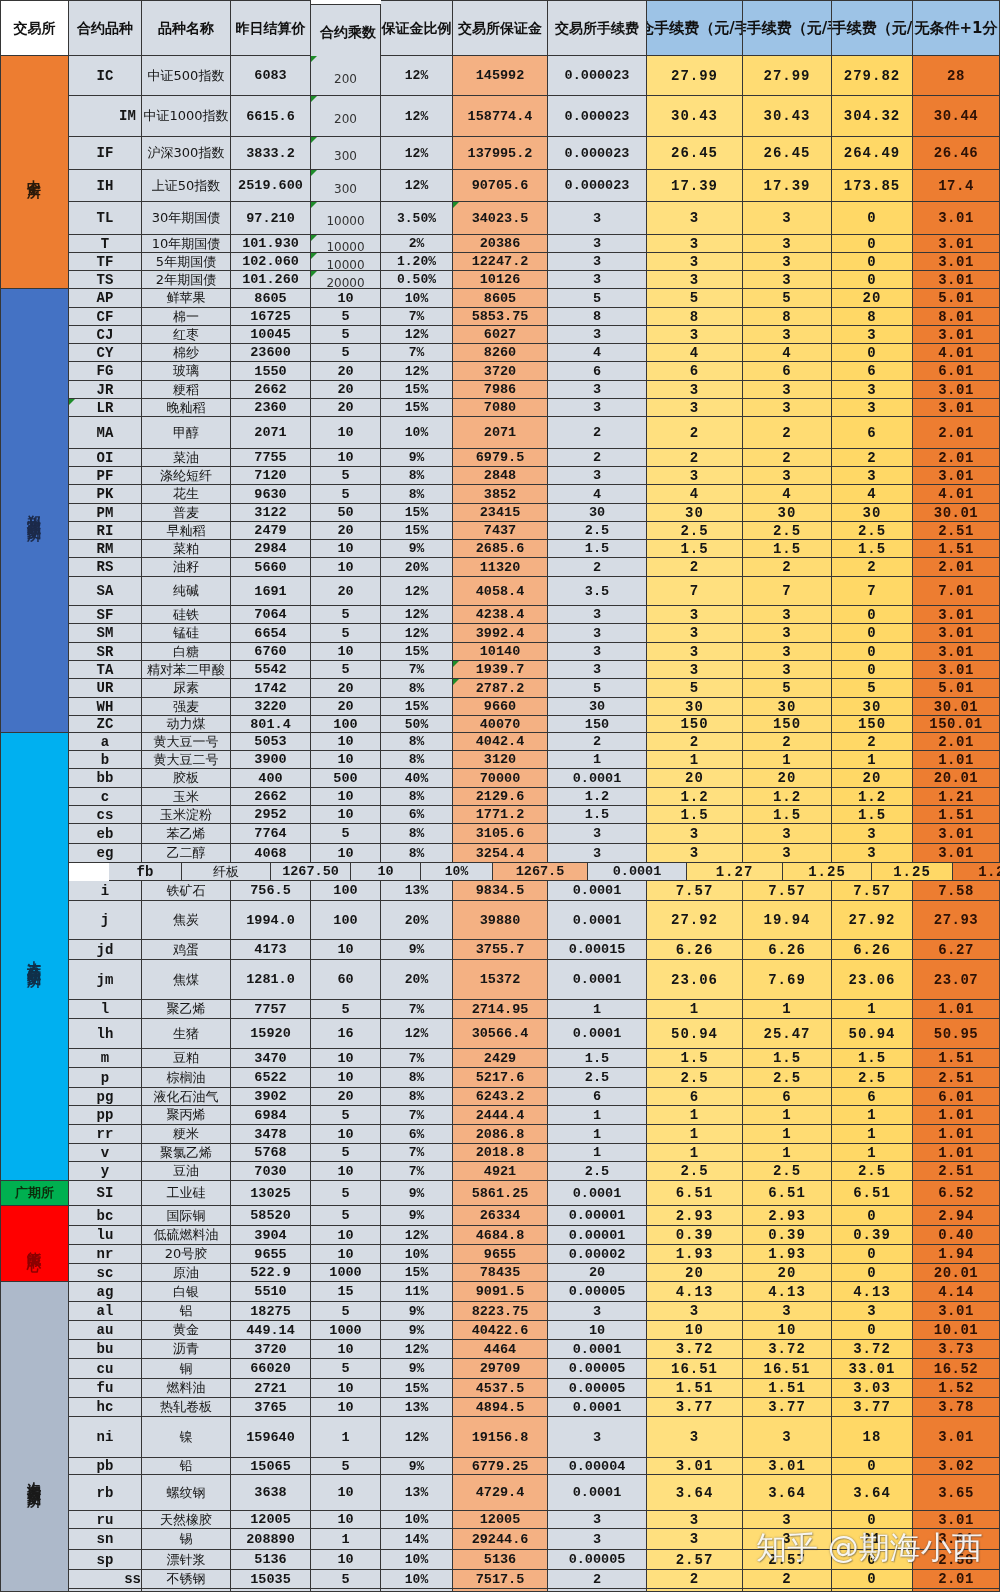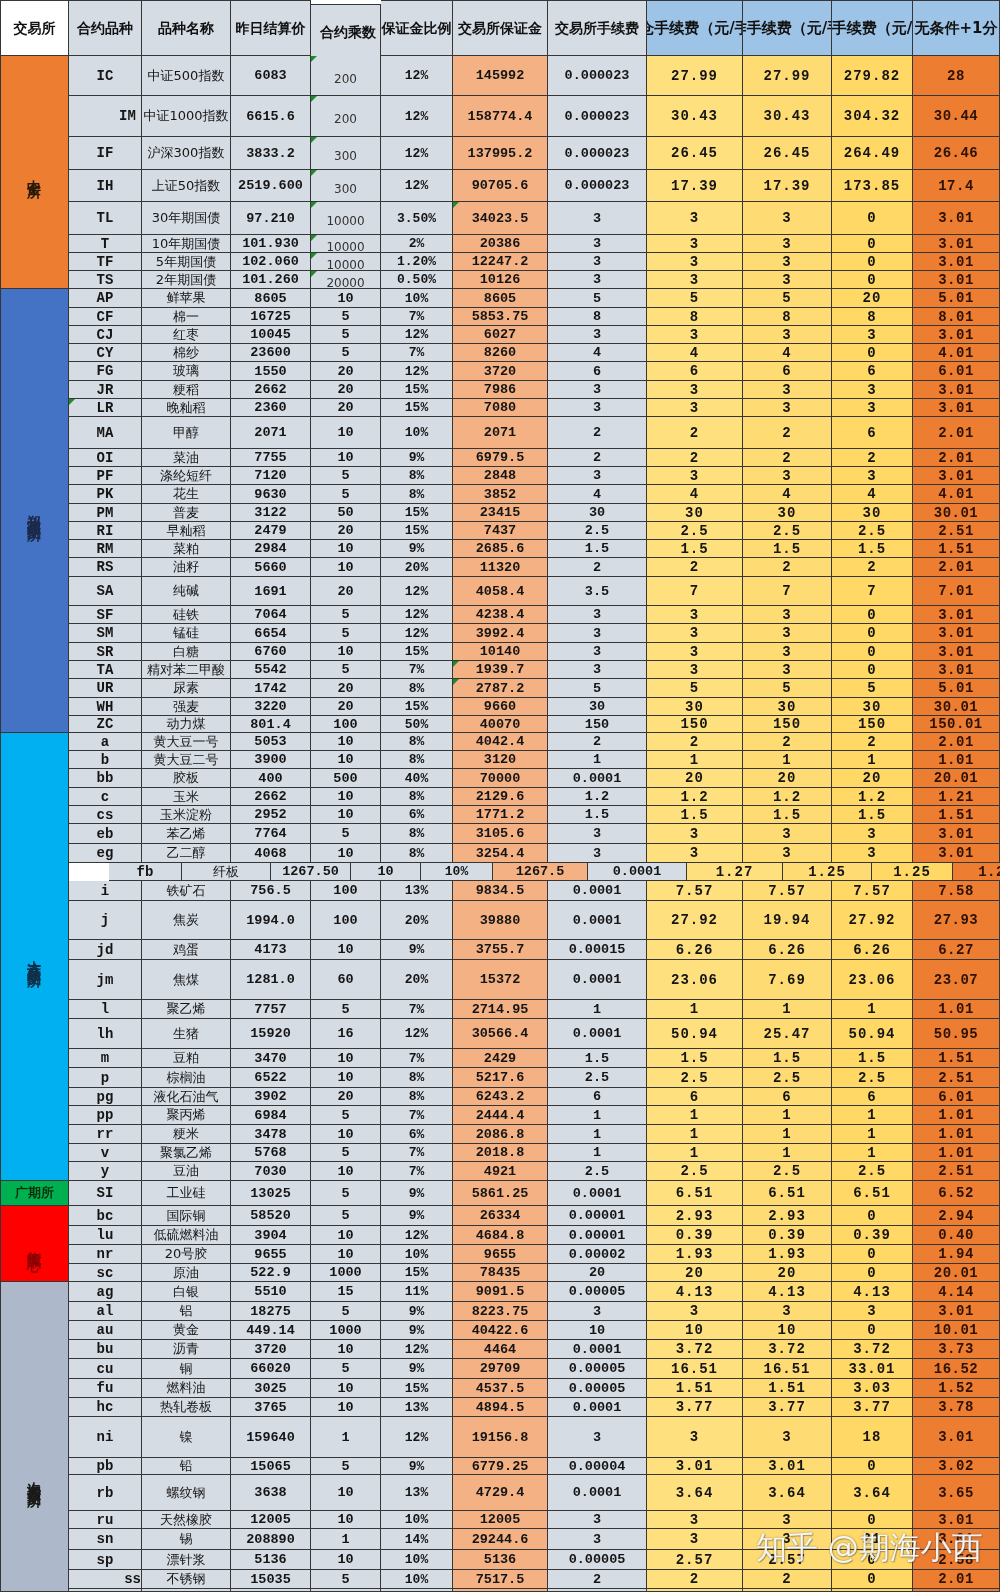--- a/index.html
+++ b/index.html
@@ -2278,21 +2278,21 @@
       </div>
     </div>
     <div class="row" style="top: 1379px; height: 19px;">
       <div class="c col-code" style="left: 69px; width: 73px; top: 0px; height: 19px;">
         <span>fu</span>
       </div>
       <div class="c col-name" style="left: 142px; width: 89px; top: 0px; height: 19px;">
         <span>燃料油</span>
       </div>
       <div class="c col-settle" style="left: 231px; width: 80px; top: 0px; height: 19px;">
-        <span>3025</span>
+        <span>2721</span>
       </div>
       <div class="c col-mult" style="left: 311px; width: 70px; top: 0px; height: 19px;">
         <span>10</span>
       </div>
       <div class="c col-ratio" style="left: 381px; width: 72px; top: 0px; height: 19px;">
         <span>15%</span>
       </div>
       <div class="c col-margin" style="left: 453px; width: 95px; top: 0px; height: 19px;">
         <span>4537.5</span>
       </div>

